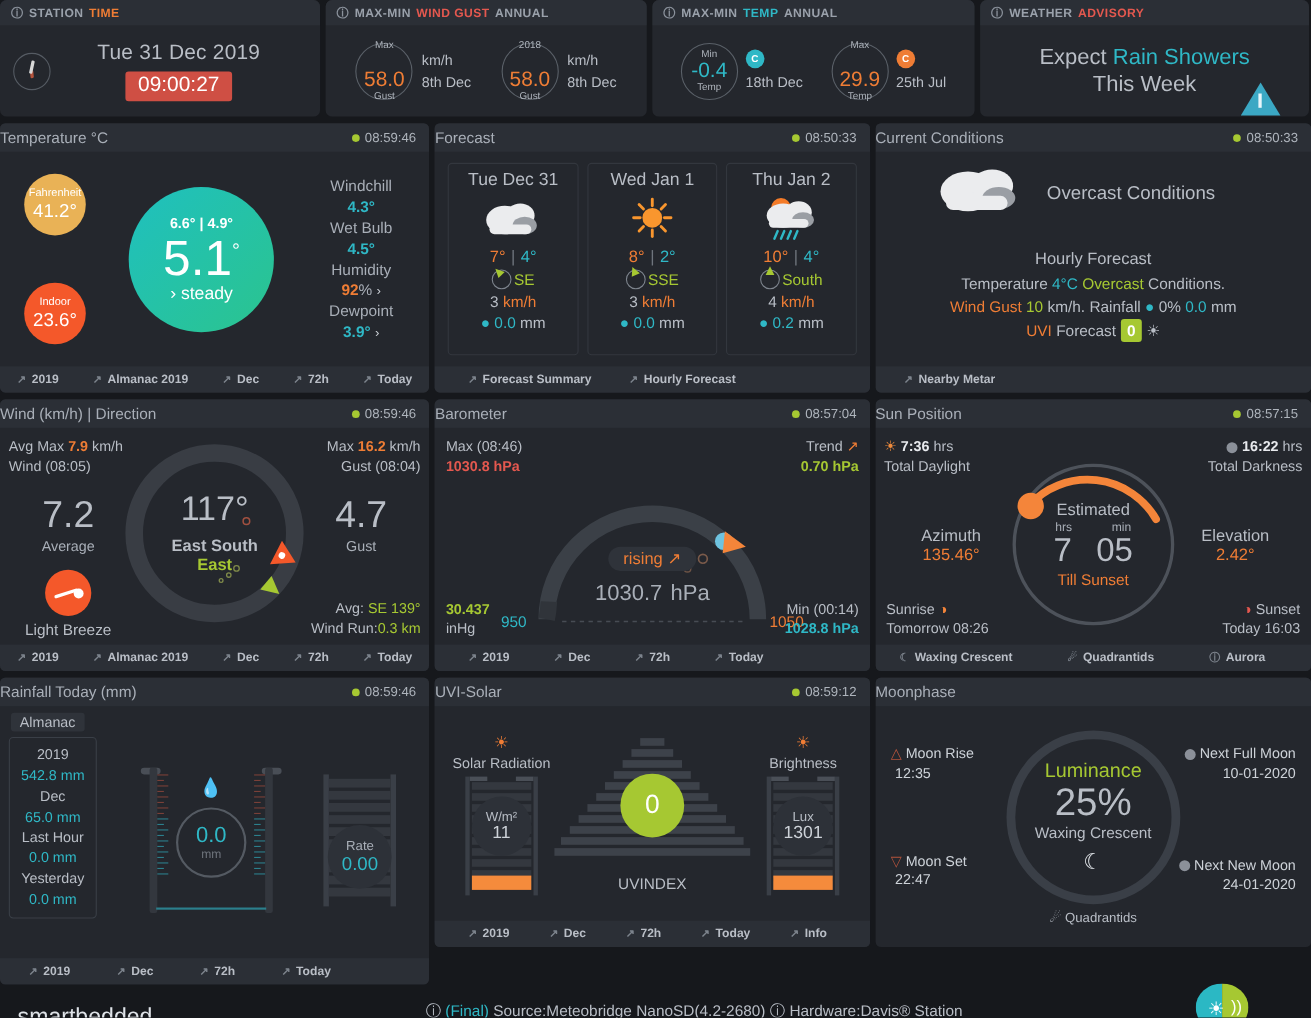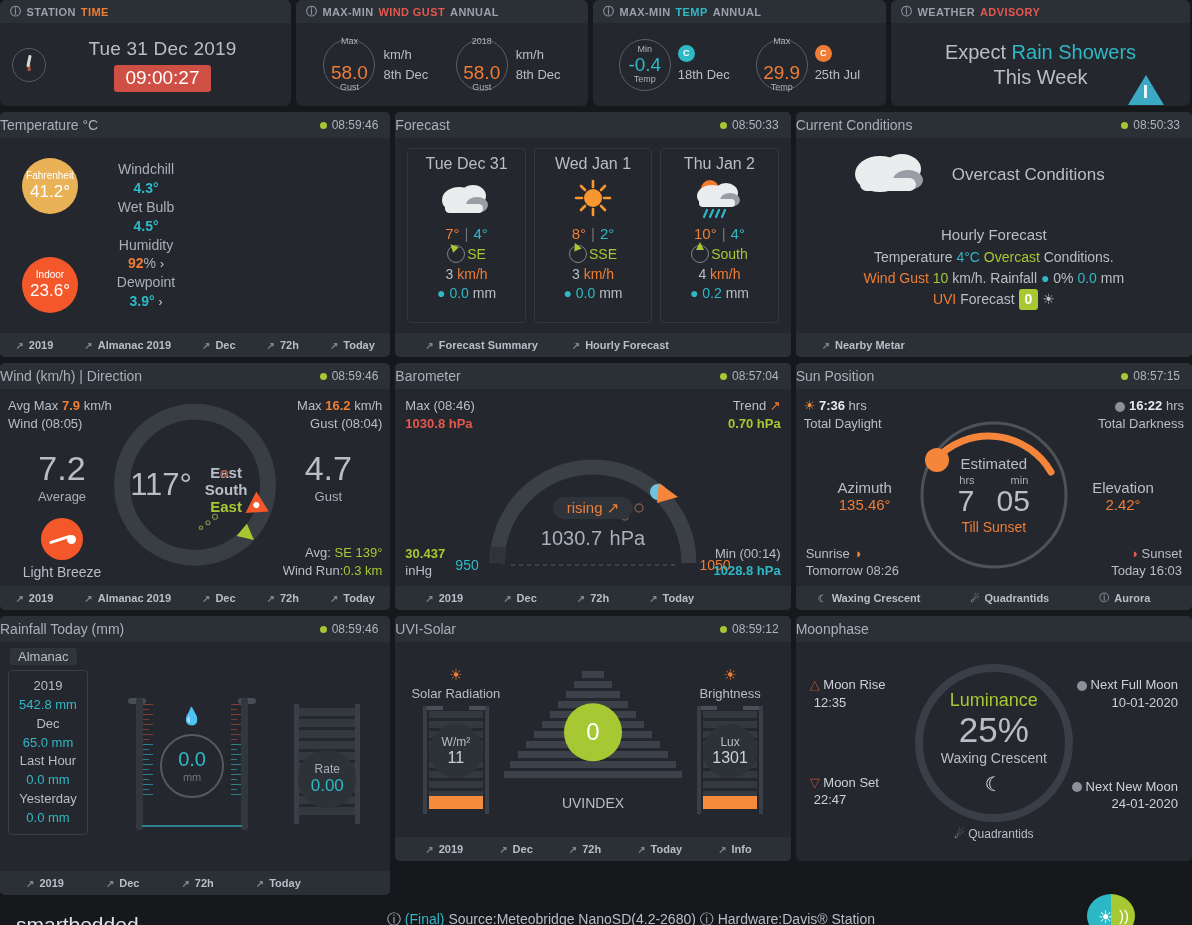--- a/index.html
+++ b/index.html
@@ -227,21 +227,21 @@
   .beaufort::after {
     content: ""; position: absolute; right: 7px; top: 17px;
     width: 9px; height: 9px; background: #fff; border-radius: 50%;
   }
   .beaufort-lab { font-size: 14px; color: #b9bec6; text-align: center; }
   .wd-ring {
     position: absolute; left: 50%; top: 50%;
     transform: translate(-50%, -52%);
     width: 162px; height: 162px; border-radius: 50%;
     border: 16px solid #393d44;
-    display: flex; flex-direction: row;
+    display: flex; flex-direction: column;
     align-items: center; justify-content: center;
   }
   .wd-deg { font-size: 31px; color: #b9bec6; font-weight: 300; line-height: 1; }
   .wd-card { font-size: 15px; font-weight: bold; color: #b9bec6; margin-top: 10px; line-height: 1.15; text-align: center; }
   .wd-card .gg { color: #a6c832; display: block; }
   .wd-br { position: absolute; right: 8px; bottom: 6px; font-size: 13px; text-align: right; line-height: 1.4; color: #b9bec6; }
   .wd-br .gv { color: #a6c832; }
 
   
   .bm-body { position: relative; height: 100%; }
@@ -549,20 +549,27 @@
         </div>
         <div class="p-body temp-body">
           <div class="temp-left">
             <div class="tbadge f">
               <span class="lb">Fahrenheit</span>
               <span class="vl">41.2°</span>
             </div>
             <div class="tbadge i">
               <span class="lb">Indoor</span>
               <span class="vl">23.6°</span>
+            </div>
+          </div>
+          <div class="temp-mid">
+            <div class="tcircle">
+              <div class="hl">6.6° | 4.9°</div>
+              <div class="big"><span>5.1</span><sup>°</sup></div>
+              <div class="trend">› <span>steady</span></div>
             </div>
           </div>
           <div class="temp-right">
             <div class="k">Windchill</div>
             <div class="v">4.3°</div>
             <div class="k">Wet Bulb</div>
             <div class="v">4.5°</div>
             <div class="k">Humidity</div>
             <div><span class="v o">92</span><span class="k">%</span> <span class="chev">›</span></div>
             <div class="k">Dewpoint</div>

